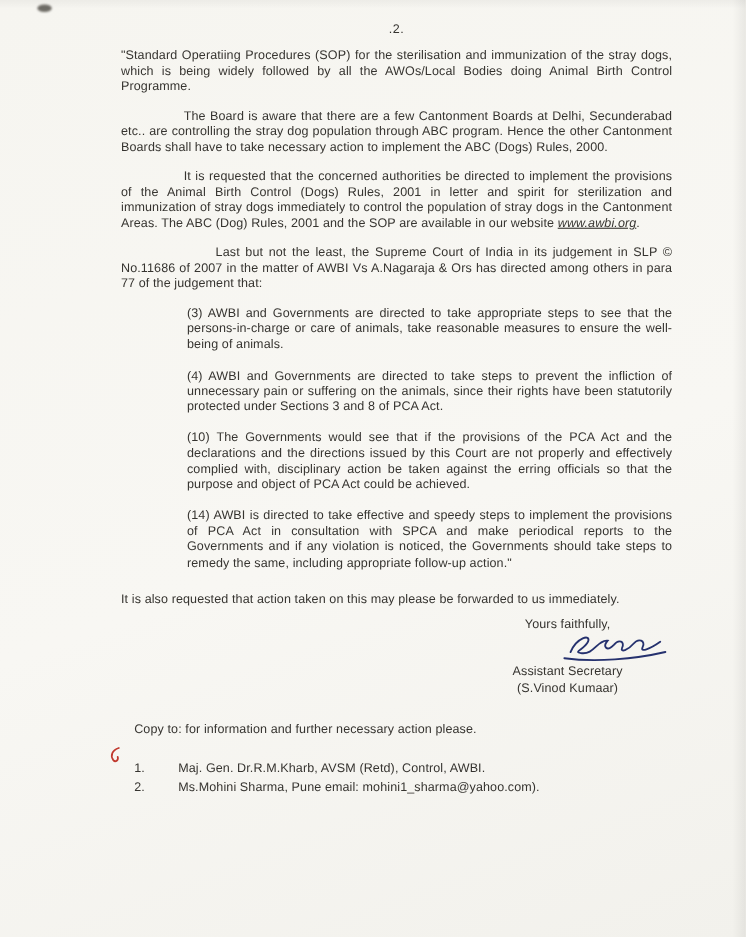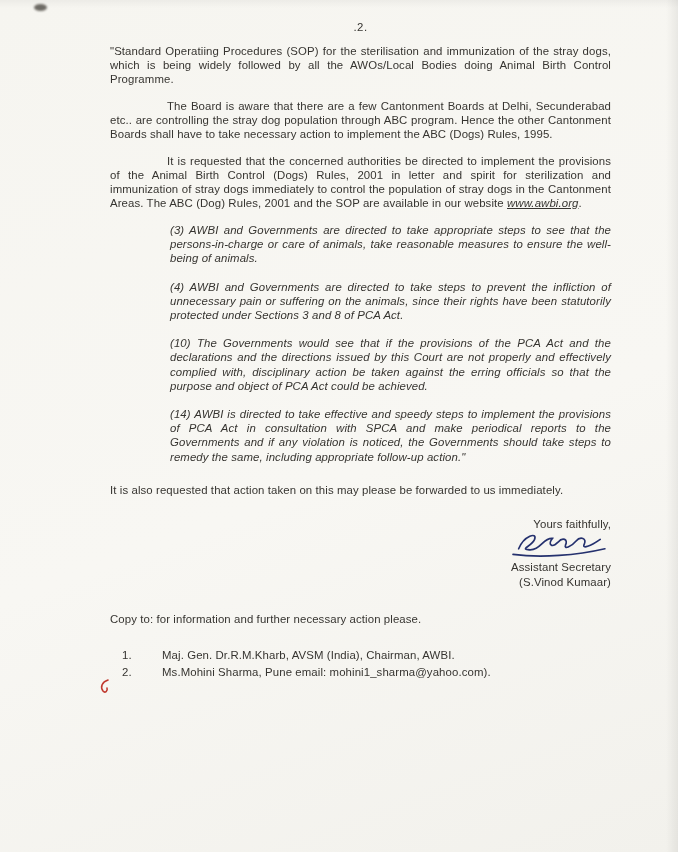--- a/index.html
+++ b/index.html
@@ -39,40 +39,39 @@
     text-align: center;
     margin: 0 0 10px 0;
     letter-spacing: 0.5px;
   }
   p { margin: 0 0 13px 0; }
   .para { text-align: justify; }
   .indent { text-indent: 57px; }
   .indent-lg { text-indent: 86px; }
   .quote {
     margin: 12px 0 14px 60px;
-    font-style: italic;
     text-align: justify;
     line-height: 14.2px;
   }
   .quote-last { margin-bottom: 16px; }
   .link {
     text-decoration: underline;
     cursor: pointer;
     font-style: italic;
   }
   .closing { text-align: left; margin: 19px 0 0 0; }
   .sig-block {
     width: 190px;
-    margin: 20px 0 0 auto;
-    text-align: right;
+    margin: 9px 0 0 auto;
+    text-align: center;
     line-height: 15px;
   }
   .sig { height: 30px; margin: 0; }
   .sig svg { display: block; margin-left: auto; margin-top: -2px; }
-  .copy-heading { margin: 22px 0 0 0; text-align: left; }
+  .copy-heading { margin: 22px 0 0 12px; text-align: left; }
   .recipients { margin-top: 22px; }
   .recipient { display: flex; margin: 0 0 3px 12px; }
   .recipient .num { flex: 0 0 40px; }
   .red-mark { position: absolute; left: 97px; top: 678px; }
   .corner-speck {
     position: absolute; left: 34px; top: 4px;
     width: 13px; height: 7px;
     background: #56534d;
     border-radius: 50%;
     filter: blur(1px);
@@ -86,24 +85,25 @@
 
   <div class="corner-speck"></div>
 
   <div class="content">
 
     <div class="pagenum">.2.</div>
 
     <p class="para">"Standard Operatiing Procedures (SOP) for the sterilisation and immunization of the stray dogs, which is being widely followed by all the AWOs/Local Bodies doing Animal Birth Control Programme.</p>
 
 
-    <p class="para indent">The Board is aware that there are a few Cantonment Boards at Delhi, Secunderabad etc.. are controlling the stray dog population through ABC program. Hence the other Cantonment Boards shall have to take necessary action to implement the ABC (Dogs) Rules, 1995.</p>
+    <p class="para indent">The Board is aware that there are a few Cantonment Boards at Delhi, Secunderabad etc.. are controlling the stray dog population through ABC program. Hence the other Cantonment Boards shall have to take necessary action to implement the ABC (Dogs) Rules, 2000.</p>
 
     <p class="para indent"><span>It is requested that the concerned authorities be directed to implement the provisions of the Animal Birth Control (Dogs) Rules, 2001 in letter and spirit for sterilization and immunization of stray dogs immediately to control the population of stray dogs in the Cantonment Areas. The ABC (Dog) Rules, 2001 and the SOP are available in our website </span><span class="link">www.awbi.org</span><span>.</span></p>
 
+    <p class="para indent-lg">Last but not the least, the Supreme Court of India in its judgement in SLP © No.11686 of 2007 in the matter of AWBI Vs A.Nagaraja &amp; Ors has directed among others in para 77 of the judgement that:</p>
 
     <p class="quote">(3) AWBI and Governments are directed to take appropriate steps to see that the persons-in-charge or care of animals, take reasonable measures to ensure the well-being of animals.</p>
 
     <p class="quote">(4) AWBI and Governments are directed to take steps to prevent the infliction of unnecessary pain or suffering on the animals, since their rights have been statutorily protected under Sections 3 and 8 of PCA Act.</p>
 
     <p class="quote">(10) The Governments would see that if the provisions of the PCA Act and the declarations and the directions issued by this Court are not properly and effectively complied with, disciplinary action be taken against the erring officials so that the purpose and object of PCA Act could be achieved.</p>
 
     <p class="quote quote-last">(14) AWBI is directed to take effective and speedy steps to implement the provisions of PCA Act in consultation with SPCA and make periodical reports to the Governments and if any violation is noticed, the Governments should take steps to remedy the same, including appropriate follow-up action."</p>
 
     <p class="closing">It is also requested that action taken on this may please be forwarded to us immediately.</p>
@@ -118,21 +118,21 @@
       </div>
       <div>Assistant Secretary</div>
       <div>(S.Vinod Kumaar)</div>
     </div>
 
     <p class="copy-heading">Copy to: for information and further necessary action please.</p>
 
     <div class="recipients">
       <div class="recipient">
         <span class="num">1.</span>
-        <span class="rtext">Maj. Gen. Dr.R.M.Kharb, AVSM (India), Chairman, AWBI.</span>
+        <span class="rtext">Maj. Gen. Dr.R.M.Kharb, AVSM (Retd), Control, AWBI.</span>
       </div>
       <div class="recipient">
         <span class="num">2.</span>
         <span class="rtext">Ms.Mohini Sharma, Pune email: mohini1_sharma@yahoo.com).</span>
       </div>
     </div>
 
   </div>
 
   <div class="red-mark">

